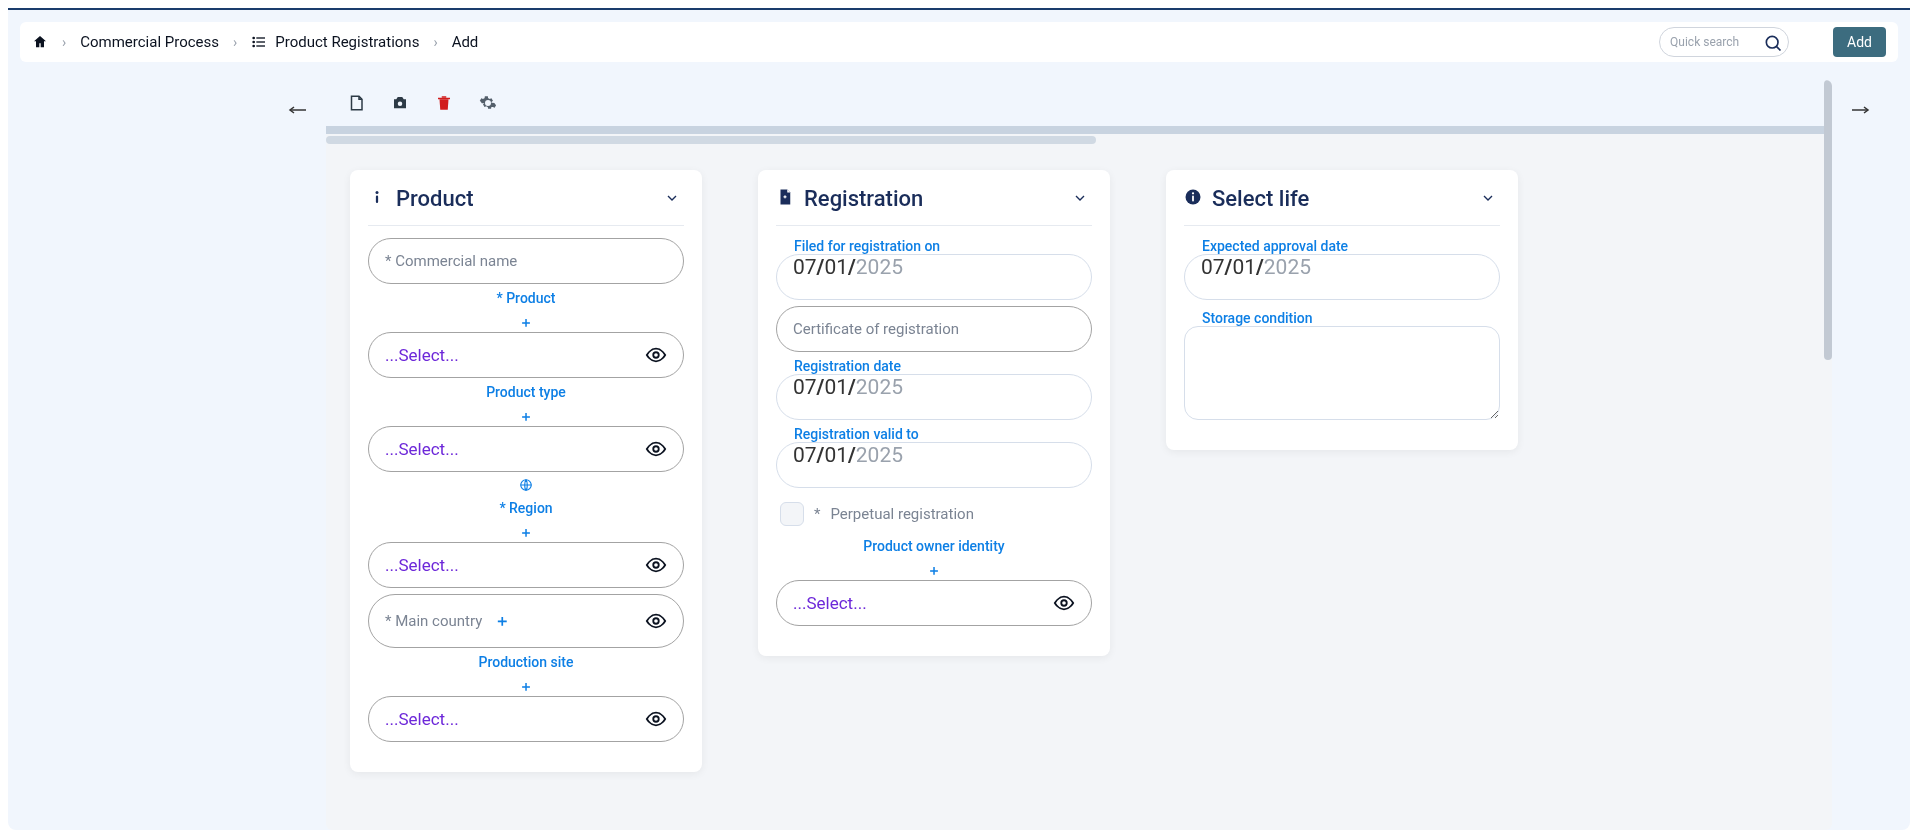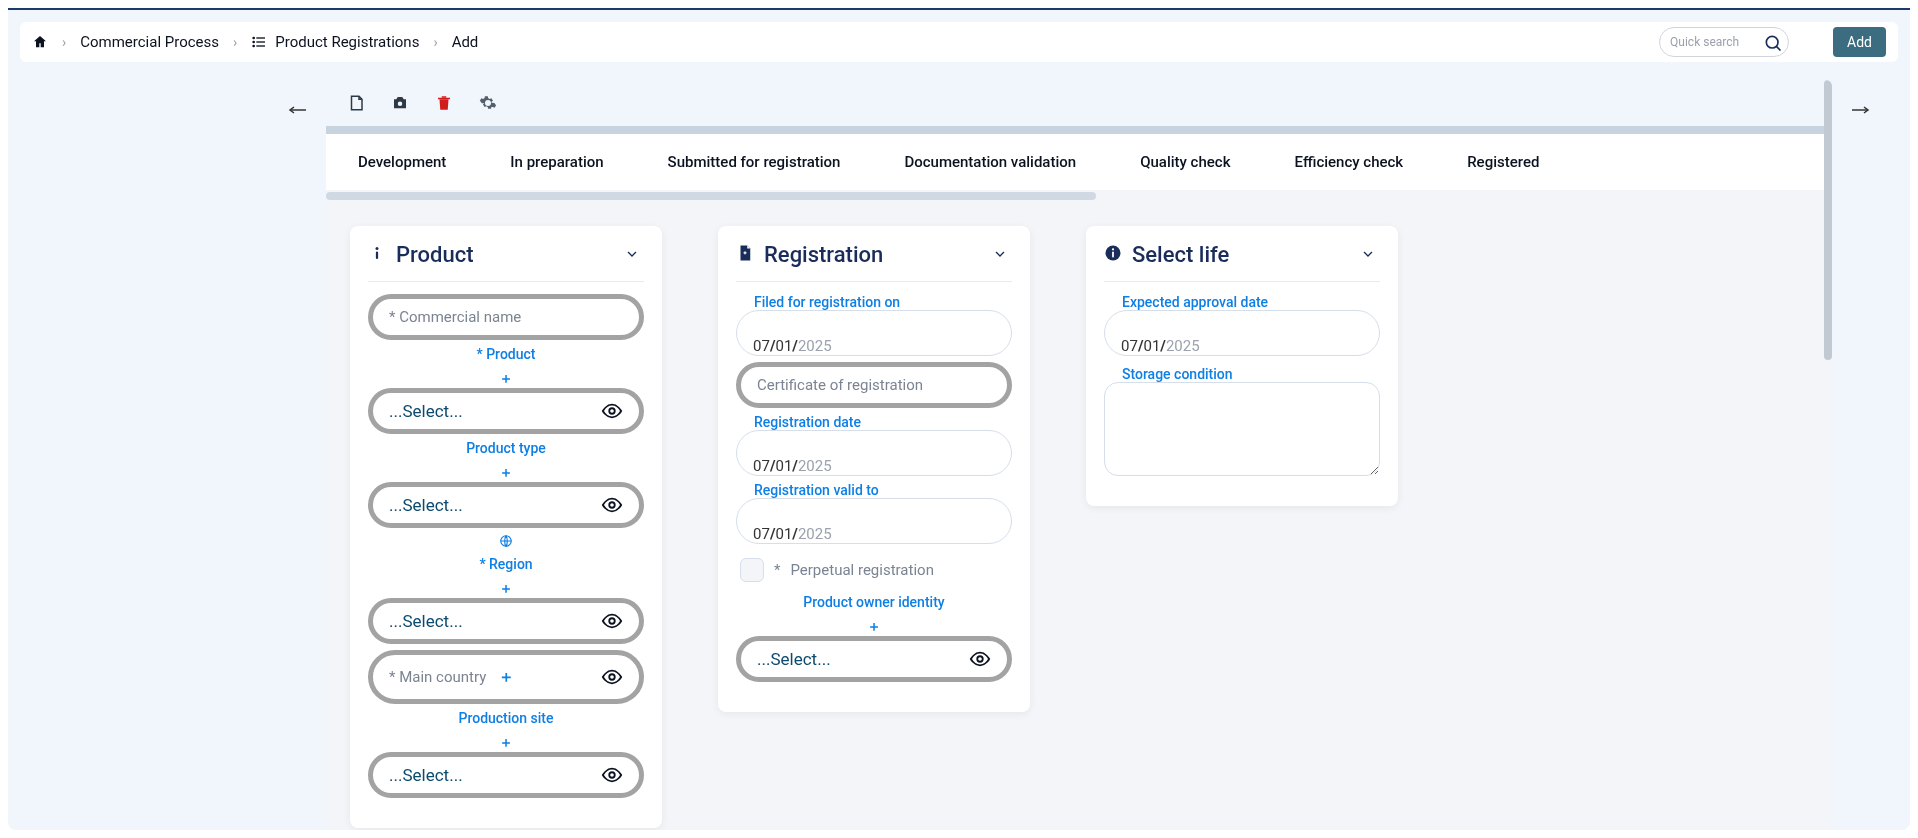--- a/index.html
+++ b/index.html
@@ -87,40 +87,40 @@
     }
     .scrollbar-fake .thumb {
       position:absolute; left:0; top:2px; height:8px; width:770px;
       background:#d0d9e3; border-radius:4px;
     }
     
     .panels {
       display:flex; gap:56px; padding:24px; align-items:flex-start;
     }
     .panel {
-      width:312px; background:#fff; border-radius:8px;
+      width:352px; background:#fff; border-radius:8px;
       box-shadow:0 2px 8px rgba(0,0,0,0.06);
       padding:16px 18px 26px 18px;
     }
     .panel-head {
       display:flex; align-items:center; gap:10px;
       border-bottom:1px solid #e6eaf0; padding-bottom:14px; margin-bottom:12px;
       position:relative;
     }
     .panel-head .title {
       font-size:22px; color:#1a2d5a; font-weight:500;
     }
     .panel-head .chev {
       position:absolute; right:4px; top:4px; color:#1a2d5a;
     }
     .panel-head .head-icon{ color:#1a2d5a; }
     
     .field { margin-top:6px; margin-bottom:4px; }
     .field-box {
-      height:46px; border:5px solid #a3a3a3; border-radius:999px;
+      height:46px; border:1px solid #a3a3a3; border-radius:999px;
       display:flex; align-items:center; padding:0 16px;
       position:relative;
     }
     .field-box input, .field-box .plain {
       border:none; outline:none; font-size:15px; color:#444; width:100%;
     }
     .field-box input::placeholder, .placeholder-in { color:#7b8493; font-size:15px; }
     .label-above {
       padding:0 18px; font-size:14px; color:#0d7fe5; font-weight:500; display:flex;
       align-items:center; gap:8px;flex-direction:column;
@@ -133,42 +133,42 @@
     }
     .eye svg{width:22px;height:22px;}
     .spin {
       position:absolute; right:14px; top:50%; transform:translateY(-50%);
       font-size:14px; color:#222;
     }
     .spin svg{width:12px;height:12px;}
 
     .date-box {
       height:46px; border:1px solid #d6deea; border-radius:999px;
-      display:flex; align-items:flex-end; padding:0 16px;
-      font-size:15px; color:#333;
+      display:flex; align-items:flex-start; padding:0 16px;
+      font-size:21px; color:#333;
     }
     .date-box .gray{ color:#9aa2ad; }
     .date-label { padding:0 18px; font-size:14px; color:#0d7fe5; font-weight:500; }
     
     .checkbox-row {
       display:flex; align-items:center; gap:10px; padding: 14px 4px 6px 4px;
     }
     .checkbox-row .box {
       width:24px; height:24px; border:1px solid #d6deea; border-radius:6px; background:#f3f5f8;
     }
     .checkbox-row .req{ color:#7b8493; font-size:15px; }
     .checkbox-row .lbl{ color:#7b8493; font-size:15px; }
     
     .textarea-box {
       min-height:94px; border:1px solid #d6deea; border-radius:14px;
       padding:10px 14px; font-size:15px; color:#444; resize:vertical;
       width:100%; outline:none; font-family:inherit;
     }
     
-    .select-text { font-size:17px; color:#0c4a6e; }
+    .select-text { font-size:17px; color:#6d28d9; }
     
     
     .vscroll {
       position:absolute; top:0; right:0; width:8px; height:100%;
     }
     .vscroll .vthumb{
       position:absolute; top:0; left:0; width:8px; height:280px; background:#c2c9d3; border-radius:4px;
     }
   </style>
 </head>
@@ -254,29 +254,20 @@
         </div>
         <div class="tool-btn">
           <svg viewBox="0 0 24 24" fill="currentColor">
               <path d="M12 8a4 4 0 100 8 4 4 0 000-8zm9 4a7 7 0 01-.1 1.2l2 1.6-2 3.4-2.4-1a7 7 0 01-2 .1l-.4 2.5h-4l-.4-2.5a7 7 0 01-2-1.1l-2.4 1-2-3.4 2-1.6A7 7 0 013 12a7 7 0 01.1-1.2L1 9.2l2-3.4 2.4 1a7 7 0 012-1.1L7.8 3h4l.4 2.5a7 7 0 012 1.1l2.4-1 2 3.4-2 1.6c.1.4.1.8.1 1.2z" opacity=".8"></path>
             </svg>
         </div>
       </div>
 
       <div class="progress-thin"></div>
 
-      <div class="stage-bar">
-        <div class="stage-item">Development</div>
-        <div class="stage-item">In preparation</div>
-        <div class="stage-item">Submitted for registration</div>
-        <div class="stage-item">Documentation validation</div>
-        <div class="stage-item">Quality check</div>
-        <div class="stage-item">Efficiency check</div>
-        <div class="stage-item">Registered</div>
-      </div>
 
       <div class="scrollbar-fake">
         <div class="thumb"></div>
       </div>
 
       <div class="panels">
 
         <div class="panel">
           <div class="panel-head">
             <span class="head-icon">

